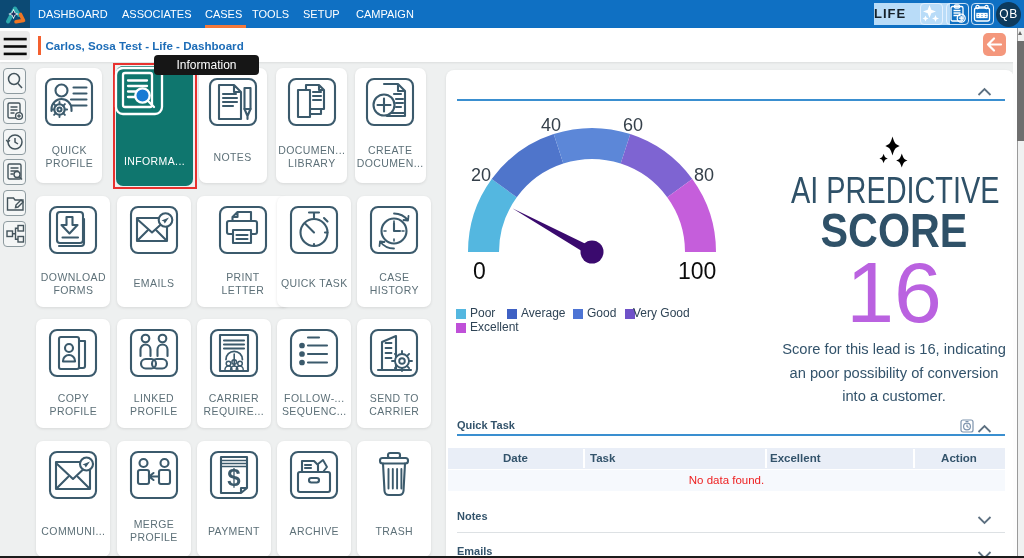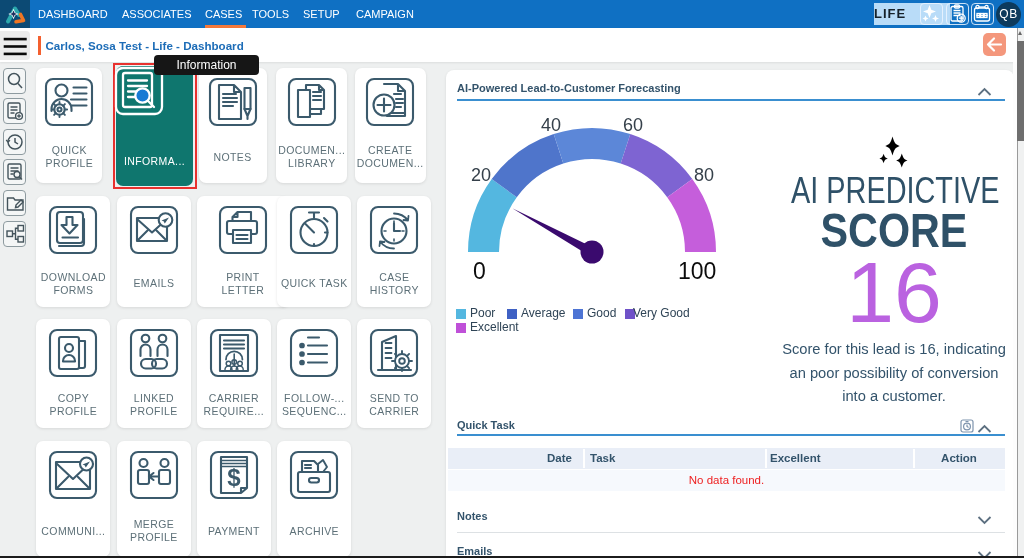--- a/index.html
+++ b/index.html
@@ -410,37 +410,47 @@
           <g stroke="#3b5a6c" stroke-width="2.1" fill="none" stroke-linejoin="round" stroke-linecap="round">
             <rect x="2" y="2" width="46" height="46" rx="7"></rect>
             <path d="M13,22 v-11 h12 l4,4 v7 M16,15 h6 M16,18 h6"></path>
             <path d="M29,14 l5,-4 l4,7 l-4,5" stroke-width="1.9"></path>
             <rect x="9" y="22" width="32" height="20" rx="2" fill="#fff"></rect>
             <rect x="20" y="28" width="10" height="4.5" rx="2.2"></rect>
           </g>
         </svg></div>
       <div class="clab">ARCHIVE</div>
     </div>
+  <div class="card" style="left:357.3px; top:441px; width:74px; height:116px;">
+      <div class="cic"><svg width="50" height="50" viewBox="0 0 50 50">
+          <g stroke="#3b5a6c" stroke-width="2.1" fill="none" stroke-linejoin="round" stroke-linecap="round">
+            <rect x="19" y="3" width="12" height="5" rx="2"></rect>
+            <rect x="11" y="8" width="28" height="5.5" rx="2.5"></rect>
+            <path d="M14,13.5 l1.5,27.5 a4.5,4.5 0 0 0 4.5,4 h10 a4.5,4.5 0 0 0 4.5,-4 L36,13.5"></path>
+            <path d="M19.5,19 v19.5 M23.8,19 v19.5 M28.1,19 v19.5 M32.4,19 v19.5" stroke-width="1.9"></path>
+          </g>
+        </svg></div>
+      <div class="clab">TRASH</div>
+    </div>
   <div id="redbox"></div>
   <div id="selcard">
       <div class="cic"><svg width="50" height="50" viewBox="0 0 50 50">
           <g stroke="#fff" stroke-width="2.3" fill="none" stroke-linejoin="round" stroke-linecap="round">
             <rect x="2" y="2" width="46" height="46" rx="7"></rect>
             <rect x="9" y="7" width="29" height="34" rx="2"></rect>
             <path d="M14,14.5 h19 M14,20 h19 M14,25.5 h9 M14,31 h7"></path>
             <circle cx="28.5" cy="29.5" r="7.2" fill="#187bd4"></circle>
             <path d="M33.8,34.8 L40,41"></path>
           </g>
         </svg></div>
       <div class="clab">INFORMA...</div>
     </div>
   <div id="tooltip">Information</div>
 
   <div id="panel"></div>
-  <div class="sect-title" style="left:457px; top:82px;">AI-Powered Lead-to-Customer Forecasting</div>
   <div class="chev" style="left:977px; top:83px;">
     <svg width="15" height="10" viewBox="0 0 15 10">
         <path d="M1.5,8 L7.5,2 L13.5,8" stroke="#5d7081" stroke-width="1.8" fill="none"></path>
       </svg>
   </div>
   <div class="blueline" style="left:457px; top:99px; width:548px;"></div>
 
   <div id="gaugebox" class="abs" style="left:446px; top:105px;">
     <svg width="300" height="170" viewBox="0 0 300 170">
       <path d="M22.0,147.0 A124.0,124.0 0 0 1 45.7,74.1 L70.8,92.3 A93.0,93.0 0 0 0 53.0,147.0 Z" fill="#54b7e0"></path>
@@ -493,21 +503,21 @@
         </g>
       </svg>
   </div>
   <div class="chev" style="left:977px; top:420px;">
     <svg width="15" height="10" viewBox="0 0 15 10">
         <path d="M1.5,8 L7.5,2 L13.5,8" stroke="#5d7081" stroke-width="1.8" fill="none"></path>
       </svg>
   </div>
   <div class="blueline" style="left:457px; top:434px; width:548px;"></div>
   <div id="qthead"></div>
-  <div class="th" style="left:448px; width:135px; text-align:center;margin-left:44px;">Date</div>
+  <div class="th" style="left:448px; width:135px; text-align:center;">Date</div>
   <div class="th" style="left:590px;">Task</div>
   <div class="th" style="left:770px;">Excellent</div>
   <div class="th" style="left:913px; width:92px; text-align:center;">Action</div>
   <div class="abs" style="left:583px; top:449px; width:2px; height:19px; background:#fff;"></div>
   <div class="abs" style="left:765px; top:449px; width:2px; height:19px; background:#fff;"></div>
   <div class="abs" style="left:913px; top:449px; width:2px; height:19px; background:#fff;"></div>
   <div id="qtrow">No data found.</div>
 
   <div class="sect-title" style="left:457px; top:510px;">Notes</div>
   <div class="chev" style="left:977px; top:511px;">

